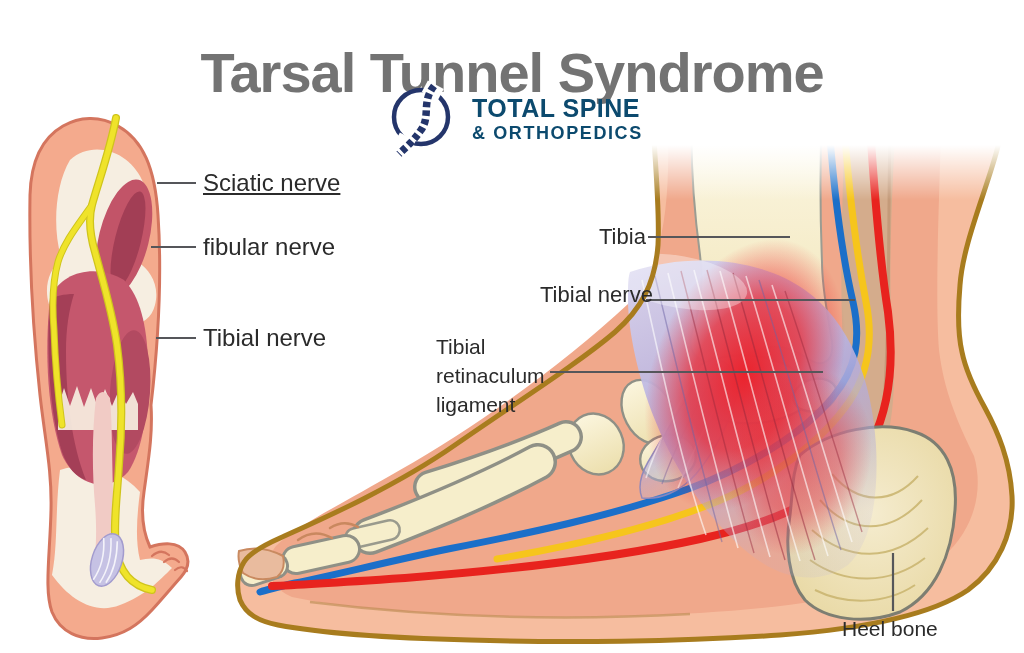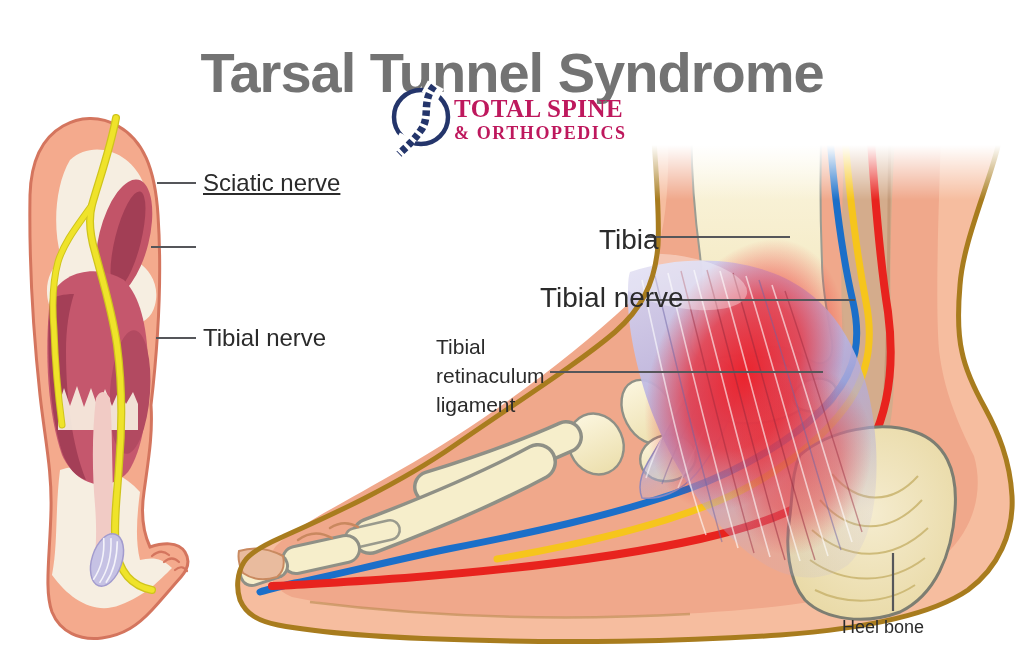--- a/index.html
+++ b/index.html
@@ -6,33 +6,33 @@
   .canvas{
     position:relative;width:1024px;height:653px;background:#ffffff;overflow:hidden;
     font-family:"Liberation Sans",sans-serif;
   }
   .artwork{position:absolute;left:0;top:0;}
   .page-title{
     position:absolute;left:0;right:0;top:2px;text-align:center;
     font-size:56px;font-weight:bold;letter-spacing:-1px;color:#737373;
   }
   .logo{position:absolute;left:386px;top:80px;display:flex;align-items:center;}
-  .logo-text{margin-left:0;color:#be185d;line-height:1;font-family:Liberation Serif, serif;}
+  .logo-text{margin-left:18px;color:#0c4a6e;line-height:1;}
   .logo-line1{font-size:25px;font-weight:bold;letter-spacing:.5px;}
   .logo-line2{font-size:18px;font-weight:bold;letter-spacing:1.6px;margin-top:3px;}
   .lbl{position:absolute;color:#2b2b2b;white-space:nowrap;}
   .lbl-left{font-size:24px;}
-  .lbl-right{font-size:28px;}
+  .lbl-right{font-size:22px;}
   .lbl-sciatic{left:203px;top:169px;text-decoration:underline;}
   .lbl-fibular{left:203px;top:233px;}
   .lbl-tibialL{left:203px;top:324px;}
   .lbl-tibia{left:599px;top:224px;}
   .lbl-tibialR{left:540px;top:282px;}
   .lbl-flexor{left:436px;top:332px;font-size:21px;line-height:29px;width:124px;white-space:normal;}
-  .lbl-heel{left:842px;top:617px;font-size:18px;}
+  .lbl-heel{left:842px;top:617px;font-size:21px;}
 </style>
 </head>
 <body>
 
 <div class="canvas">
 
   <svg class="artwork" width="1024" height="653" viewBox="0 0 1024 653">
     <defs>
       <linearGradient id="tibiaGrad" x1="0" y1="0" x2="0" y2="1">
         <stop offset="0" stop-color="#fcf8e6"></stop>
@@ -237,18 +237,19 @@
       <rect x="396" y="134" width="18" height="13" fill="#ffffff" transform="rotate(28 405 140)"></rect>
       <path d="M 434,84 C 421,100 431,114 421,128 C 413,140 405,146 399,152" fill="none" stroke="#24356b" stroke-width="7.5" stroke-dasharray="5.5 3.2"></path>
     </svg>
     <div class="logo-text">
       <div class="logo-line1">TOTAL SPINE</div>
       <div class="logo-line2">&amp; ORTHOPEDICS</div>
     </div>
   </div>
 
   <div class="lbl lbl-left lbl-sciatic">Sciatic nerve</div>
+  <div class="lbl lbl-left lbl-fibular">fibular nerve</div>
   <div class="lbl lbl-left lbl-tibialL">Tibial nerve</div>
   <div class="lbl lbl-right lbl-tibia">Tibia</div>
   <div class="lbl lbl-right lbl-tibialR">Tibial nerve</div>
   <div class="lbl lbl-flexor">Tibial retinaculum ligament</div>
   <div class="lbl lbl-heel">Heel bone</div>
 </div>
 
 </body></html>

